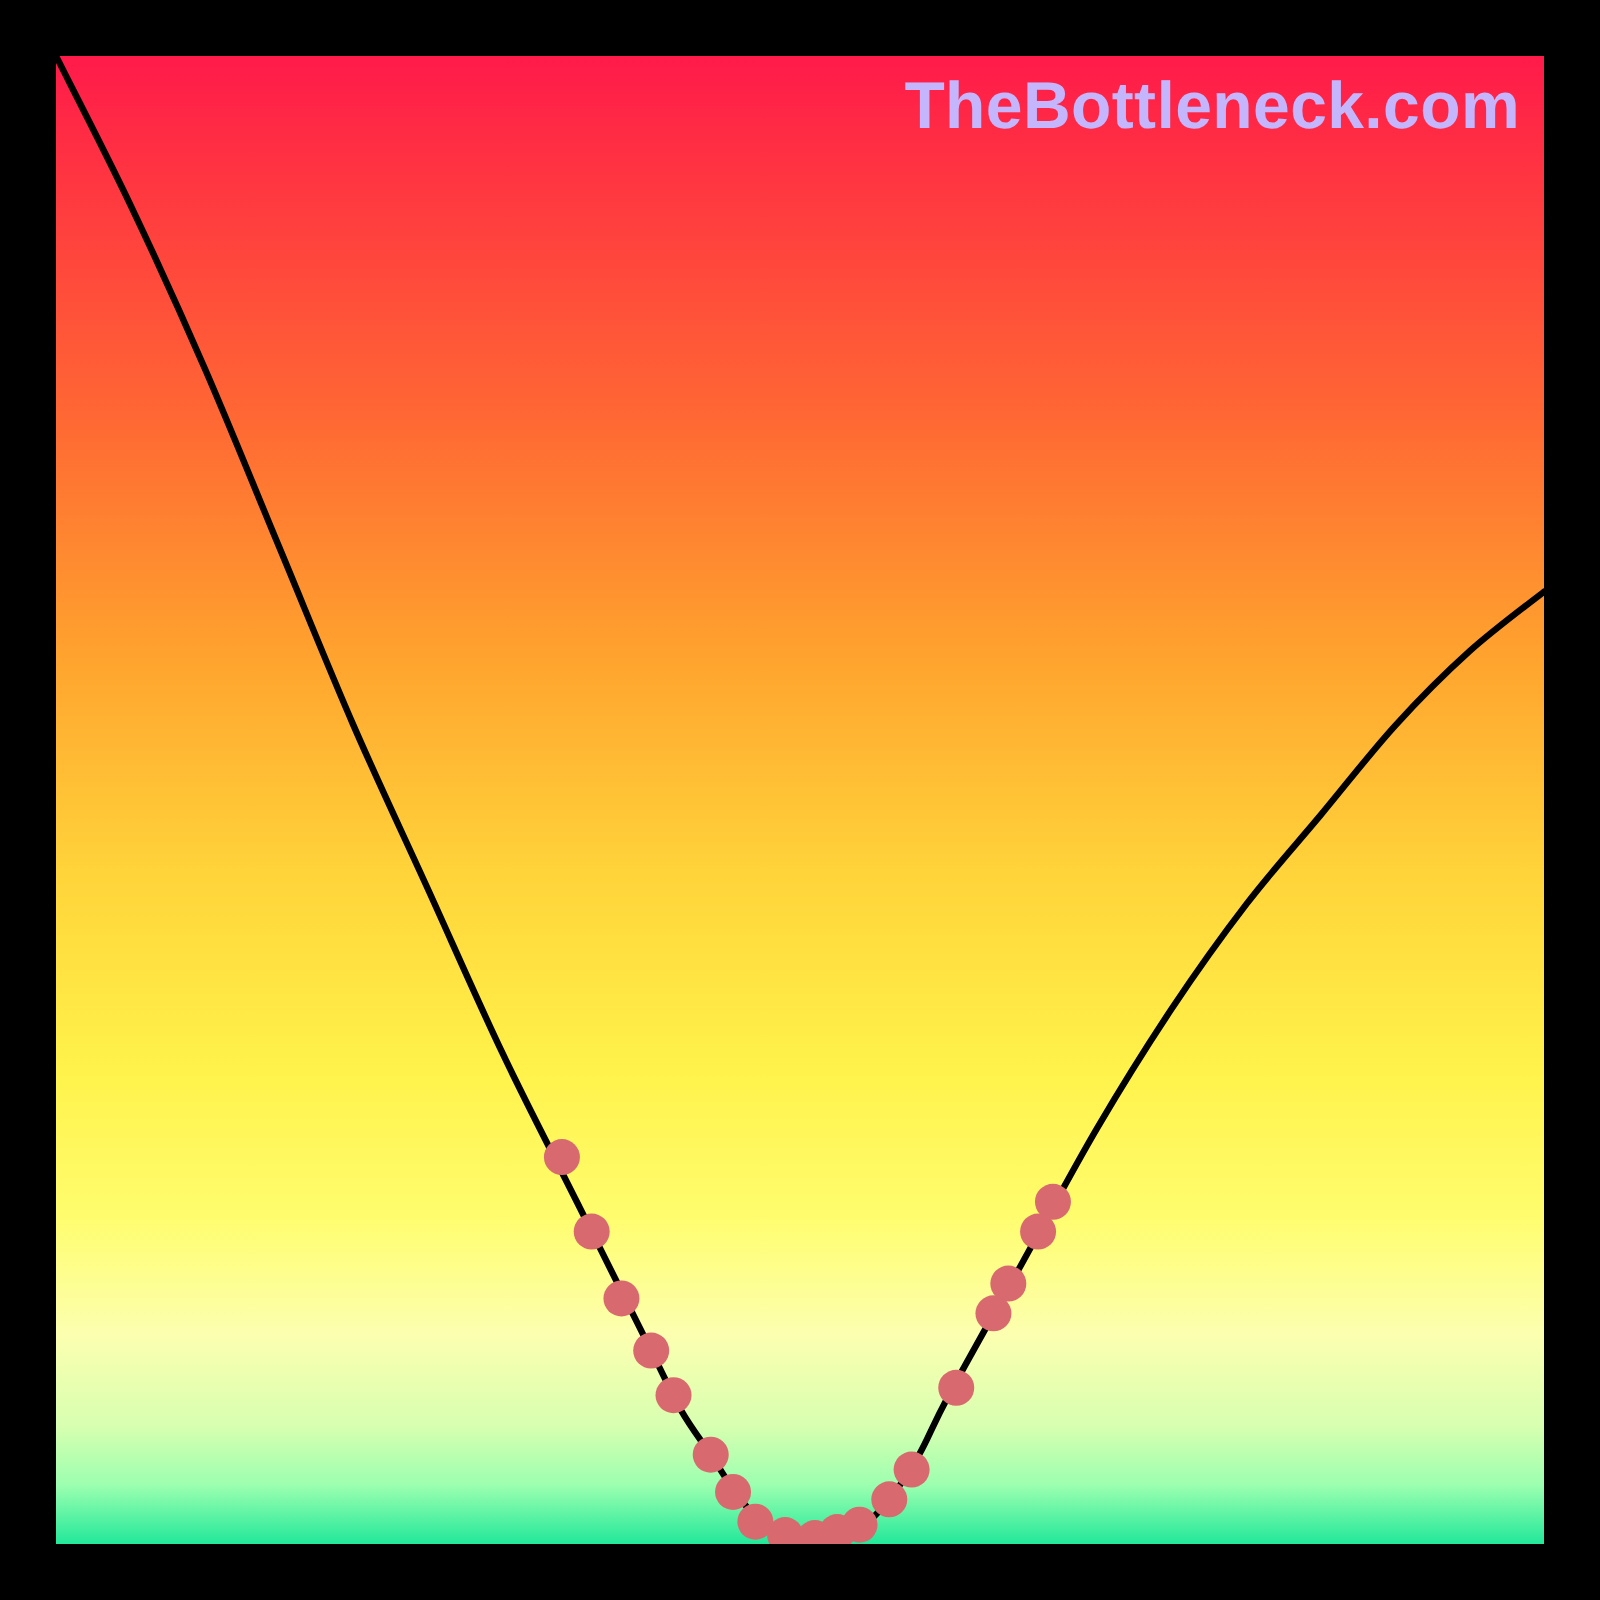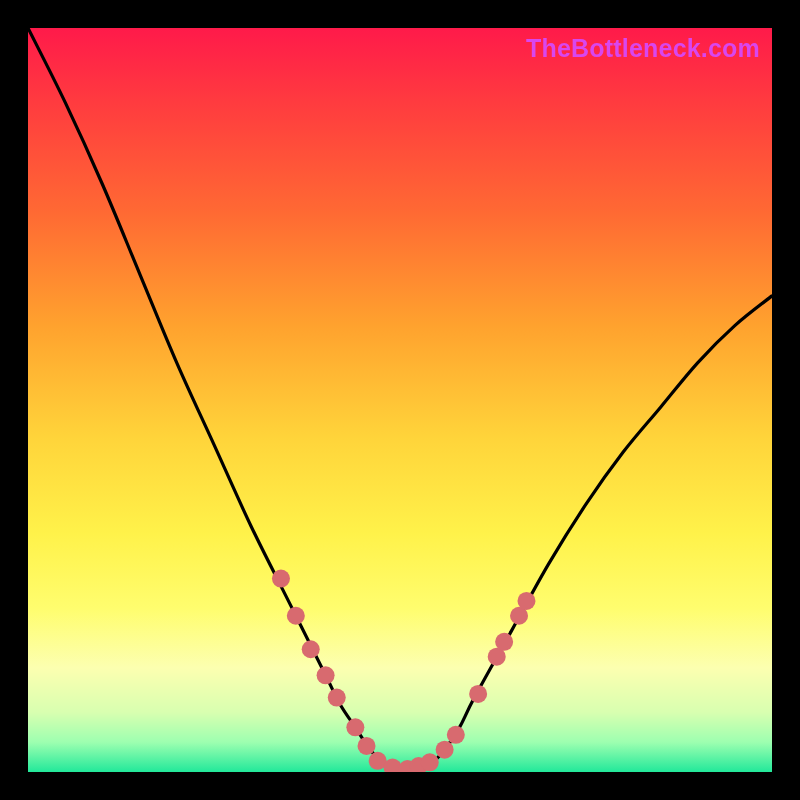--- a/index.html
+++ b/index.html
@@ -44,23 +44,23 @@
       #fcffb0 86%,
       #d8ffb0 92%,
       #9dffb0 96%,
       #22e89a 100%
     );
   }
   .watermark {
     position: absolute;
     top: 6px;
     right: 12px;
-    font-size: 25px;
+    font-size: 33px;
     font-weight: 600;
-    color: #d946ef;
+    color: #c4b5fd;
     letter-spacing: 0.2px;
     user-select: none;
   }
   svg.curve {
     position: absolute;
     left: 0;
     top: 0;
     width: 744px;
     height: 744px;
   }

